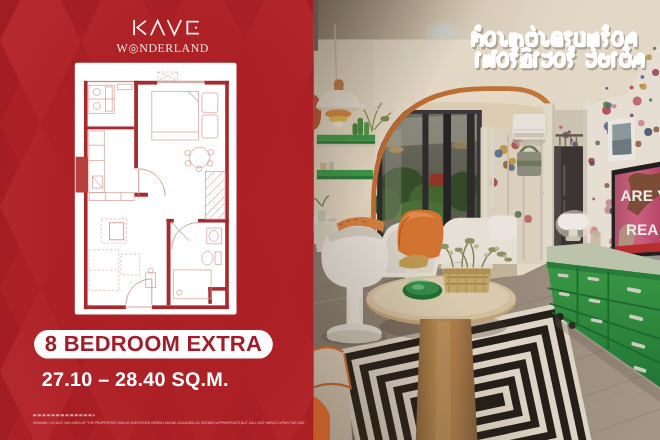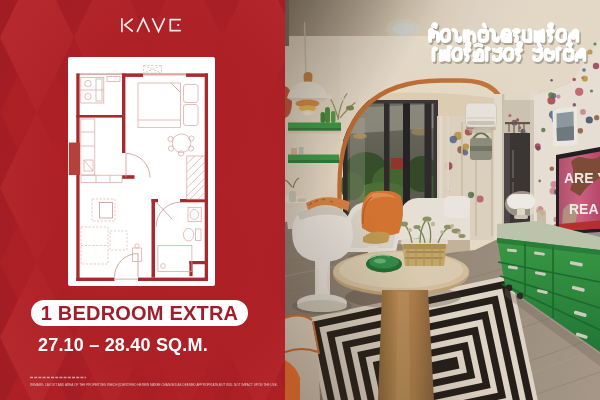--- a/index.html
+++ b/index.html
@@ -38,20 +38,21 @@
 <g stroke="#f6ecea" stroke-width="1.7" fill="none" stroke-linecap="round">
 <path d="M121.9,18.8 V31.4"></path>
 <path d="M132.2,19.2 L124.8,25.1 L132.2,31.0"></path>
 <path d="M137.4,31.4 L143.3,18.8 L149.2,31.4"></path>
 <path d="M152.6,18.8 L158.5,31.4 L164.4,18.8"></path>
 <path d="M180.2,19.6 H170.3 V30.6 H180.2"></path>
 </g>
 <circle cx="178.2" cy="25.1" r="1.1" fill="#f6ecea"></circle>
 </svg>
 
+<div id="wl">W◎NDERLAND</div>
 
 <div id="card">
 <svg width="147" height="229" viewBox="68 57 147 229">
 <g id="planwalls" fill="#a82a2e">
 
 <rect x="76.3" y="73.5" width="131.7" height="1.2" fill="#c98a86"></rect>
 <rect x="122" y="73.5" width="21" height="3.4"></rect>
 <rect x="143" y="73.5" width="43" height="2.0" fill="#d8aca6"></rect>
 <rect x="186" y="73.5" width="22" height="3.4"></rect>
 
@@ -146,21 +147,21 @@
 
 <path d="M126,153.5 V177.5 M126,153.5 A24,24 0 0 1 150,177.5"></path>
 
 <path d="M156.2,202.3 L172,219 M180.3,202.3 A24,24 0 0 0 156.2,226.5"></path>
 
 <path d="M138,277 V253.5 M114.5,277 A23.5,23.5 0 0 1 138,253.5"></path>
 </g>
 </svg>
 </div>
 
-<div id="pill">1 BEDROOM EXTRA</div>
+<div id="pill">8 BEDROOM EXTRA</div>
 
 <div id="sqm">27.10 – 28.40 SQ.M.</div>
 
 <svg width="285" height="400" style="position:absolute;left:0;top:0">
 <g stroke="#e8c9c5" stroke-width="1.6" opacity="0.75">
 <line x1="30" y1="377.5" x2="86" y2="377.5" stroke-dasharray="3,1.2"></line>
 </g>
 
 <text x="30" y="385.5" font-size="3.1" fill="#eccfcb" opacity="0.9" font-family="Liberation Sans">REMARK: LAYOUT AND AREA OF THE PROPERTIES WHICH (IDENTIFIED HEREIN MAYBE CHANGED AS DEEMED APPROPRIATE,BUT WILL NOT IMPACT UPON THE USE.</text>
 </svg>

